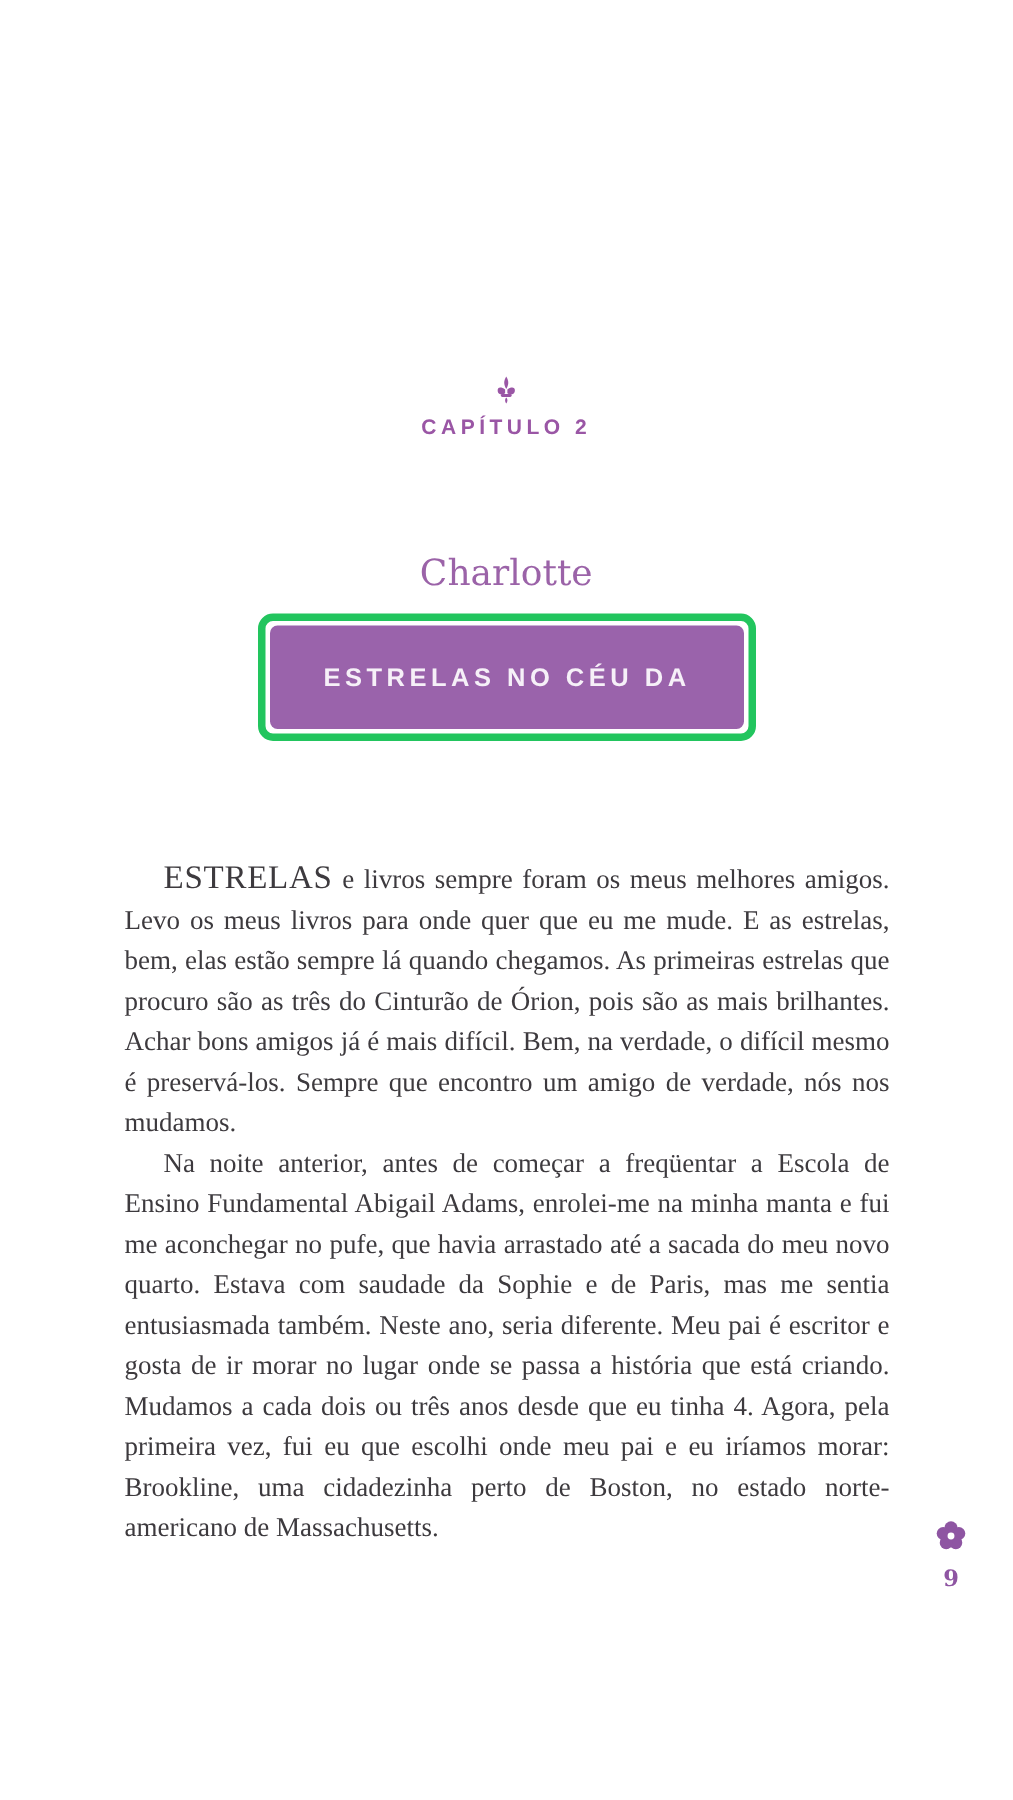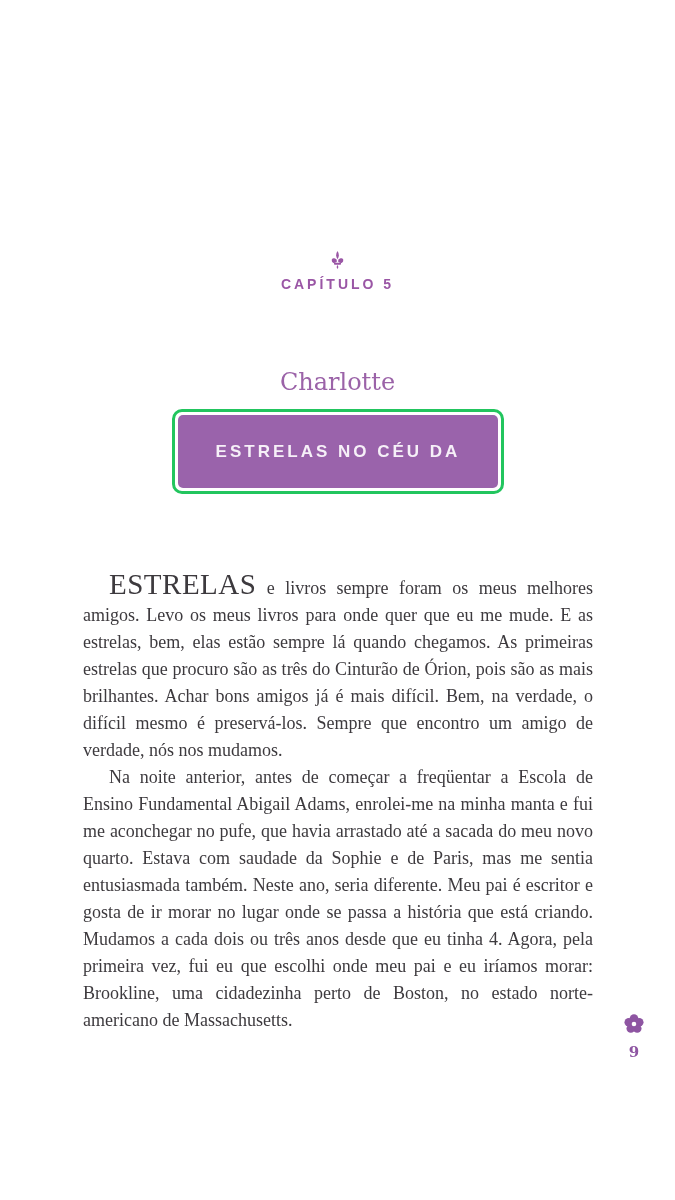--- a/index.html
+++ b/index.html
@@ -41,21 +41,21 @@
     font-family: "DejaVu Serif", serif;
     font-size: 24px;
     color: #9b63a8;
   }
   .title-box {
     position: absolute;
     top: 409px;
     left: 172px;
     width: 332px;
     height: 85px;
-    border: 3px solid #22c55e;
+    border: 5px solid #22c55e;
     border-radius: 10px;
     background: #ffffff;
     padding: 3px;
   }
   .title-box-inner {
     width: 100%;
     height: 100%;
     background: #9a63ab;
     border-radius: 5px;
     display: flex;
@@ -75,21 +75,21 @@
     top: 571px;
     left: 83px;
     width: 510px;
     font-size: 18px;
     line-height: 27px;
     color: #3d3a3e;
     text-align: justify;
   }
   .body-text p { text-indent: 26px; }
   .lead-word {
-    font-size: 29px;
+    font-size: 22px;
     letter-spacing: 0.5px;
   }
   .footer-flower {
     position: absolute;
     top: 1013px;
     left: 623px;
     width: 22px;
     height: 22px;
   }
   .page-number {
@@ -114,21 +114,21 @@
       <g fill="#9a56a5">
         <path d="M10 0 C7.8 3.5 7.4 7 10 11 C12.6 7 12.2 3.5 10 0 Z"></path>
         <path d="M9 11.5 C5 8.5 1.5 9.5 2.5 13.5 C3.2 16.2 6.5 16.6 9 14.8 Z"></path>
         <path d="M11 11.5 C15 8.5 18.5 9.5 17.5 13.5 C16.8 16.2 13.5 16.6 11 14.8 Z"></path>
         <rect x="5.2" y="15.6" width="9.6" height="2.6" rx="1.3"></rect>
         <path d="M10 18.6 C8.6 20.1 8.6 22 10 24 C11.4 22 11.4 20.1 10 18.6 Z"></path>
       </g>
     </svg>
   </div>
 
-  <div class="chapter-label">CAPÍTULO 5</div>
+  <div class="chapter-label">CAPÍTULO 2</div>
 
   <div class="author-name">Charlotte</div>
 
   <div class="title-box">
     <div class="title-box-inner">
       <span>ESTRELAS NO CÉU DA</span>
     </div>
   </div>
 
   <div class="body-text">

